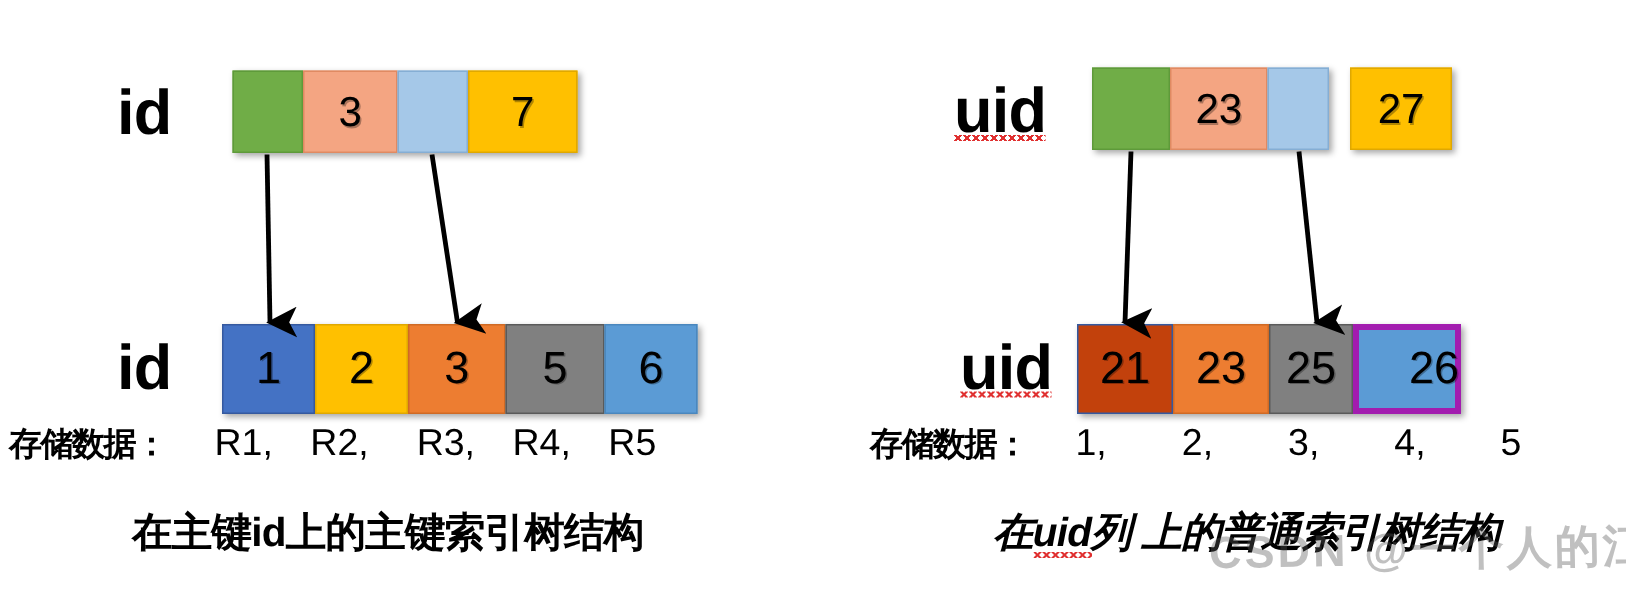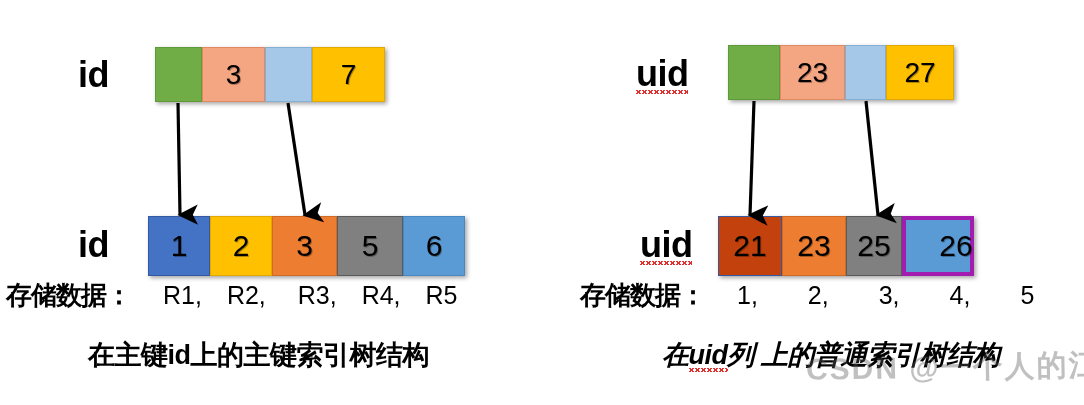--- a/index.html
+++ b/index.html
@@ -19,21 +19,21 @@
     position: absolute;
     left: 0; top: 0;
     width: 1084px;
     height: 405px;
   }
 
   
   .row-label {
     position: absolute;
     font-weight: bold;
-    font-size: 36px;
+    font-size: 42px;
     line-height: 34px;
     letter-spacing: -0.5px;
     color: #000;
     white-space: nowrap;
   }
   .row-label.misspelled {
     padding-bottom: 3px;
     background-repeat: repeat-x;
     background-position: left bottom;
     background-size: 6px 4px;
@@ -80,21 +80,21 @@
 
   
   .store-line {
     position: absolute;
     white-space: nowrap;
     font-size: 25px;
     line-height: 25px;
   }
   .store-line .zh {
     font-weight: bold;
-    font-size: 26px;
+    font-size: 22px;
     letter-spacing: -1px;
   }
   .store-line .vals {
     font-weight: normal;
     font-size: 25px;
     margin-left: 32px;
   }
 
   
   .caption {
@@ -159,21 +159,21 @@
   </div>
 
   <div class="caption" style="left:88px; top:342px;">在主键id上的主键索引树结构</div>
 
   <div class="row-label misspelled" style="left:636px; top:57px;">uid</div>
 
   <div class="cell-row root" style="left:728px; top:45px;">
     <div class="cell" style="width:52px; background:#70ad47; border:1px solid #5e9a3a;"></div>
     <div class="cell" style="width:65px; background:#f4a582; border:1px solid #e08a62;">23</div>
     <div class="cell" style="width:41px; background:#a5c8e8; border:1px solid #85aed4;"></div>
-    <div class="cell" style="width:68px; background:#ffc000; border:1px solid #e0a800;">27</div>
+    <div class="cell" style="width:68px; background:#ffc000; border:1px solid #e0a800;margin-left:14px;">27</div>
   </div>
 
   <div class="row-label misspelled" style="left:640px; top:228px;">uid</div>
 
   <div class="cell-row leaf" style="left:718px; top:216px;">
     <div class="cell big" style="width:64px; background:#c2410c; border:1px solid #35599f;">21</div>
     <div class="cell big" style="width:64px; background:#ed7d31; border:1px solid #d06a24;">23</div>
     <div class="cell big" style="width:56px; background:#808080; border:1px solid #5a5a5a;">25</div>
     <div class="cell big" style="width:72px; background:#5b9bd5; border:4px solid #a21caf;padding-left:36px;">26</div>
   </div>

